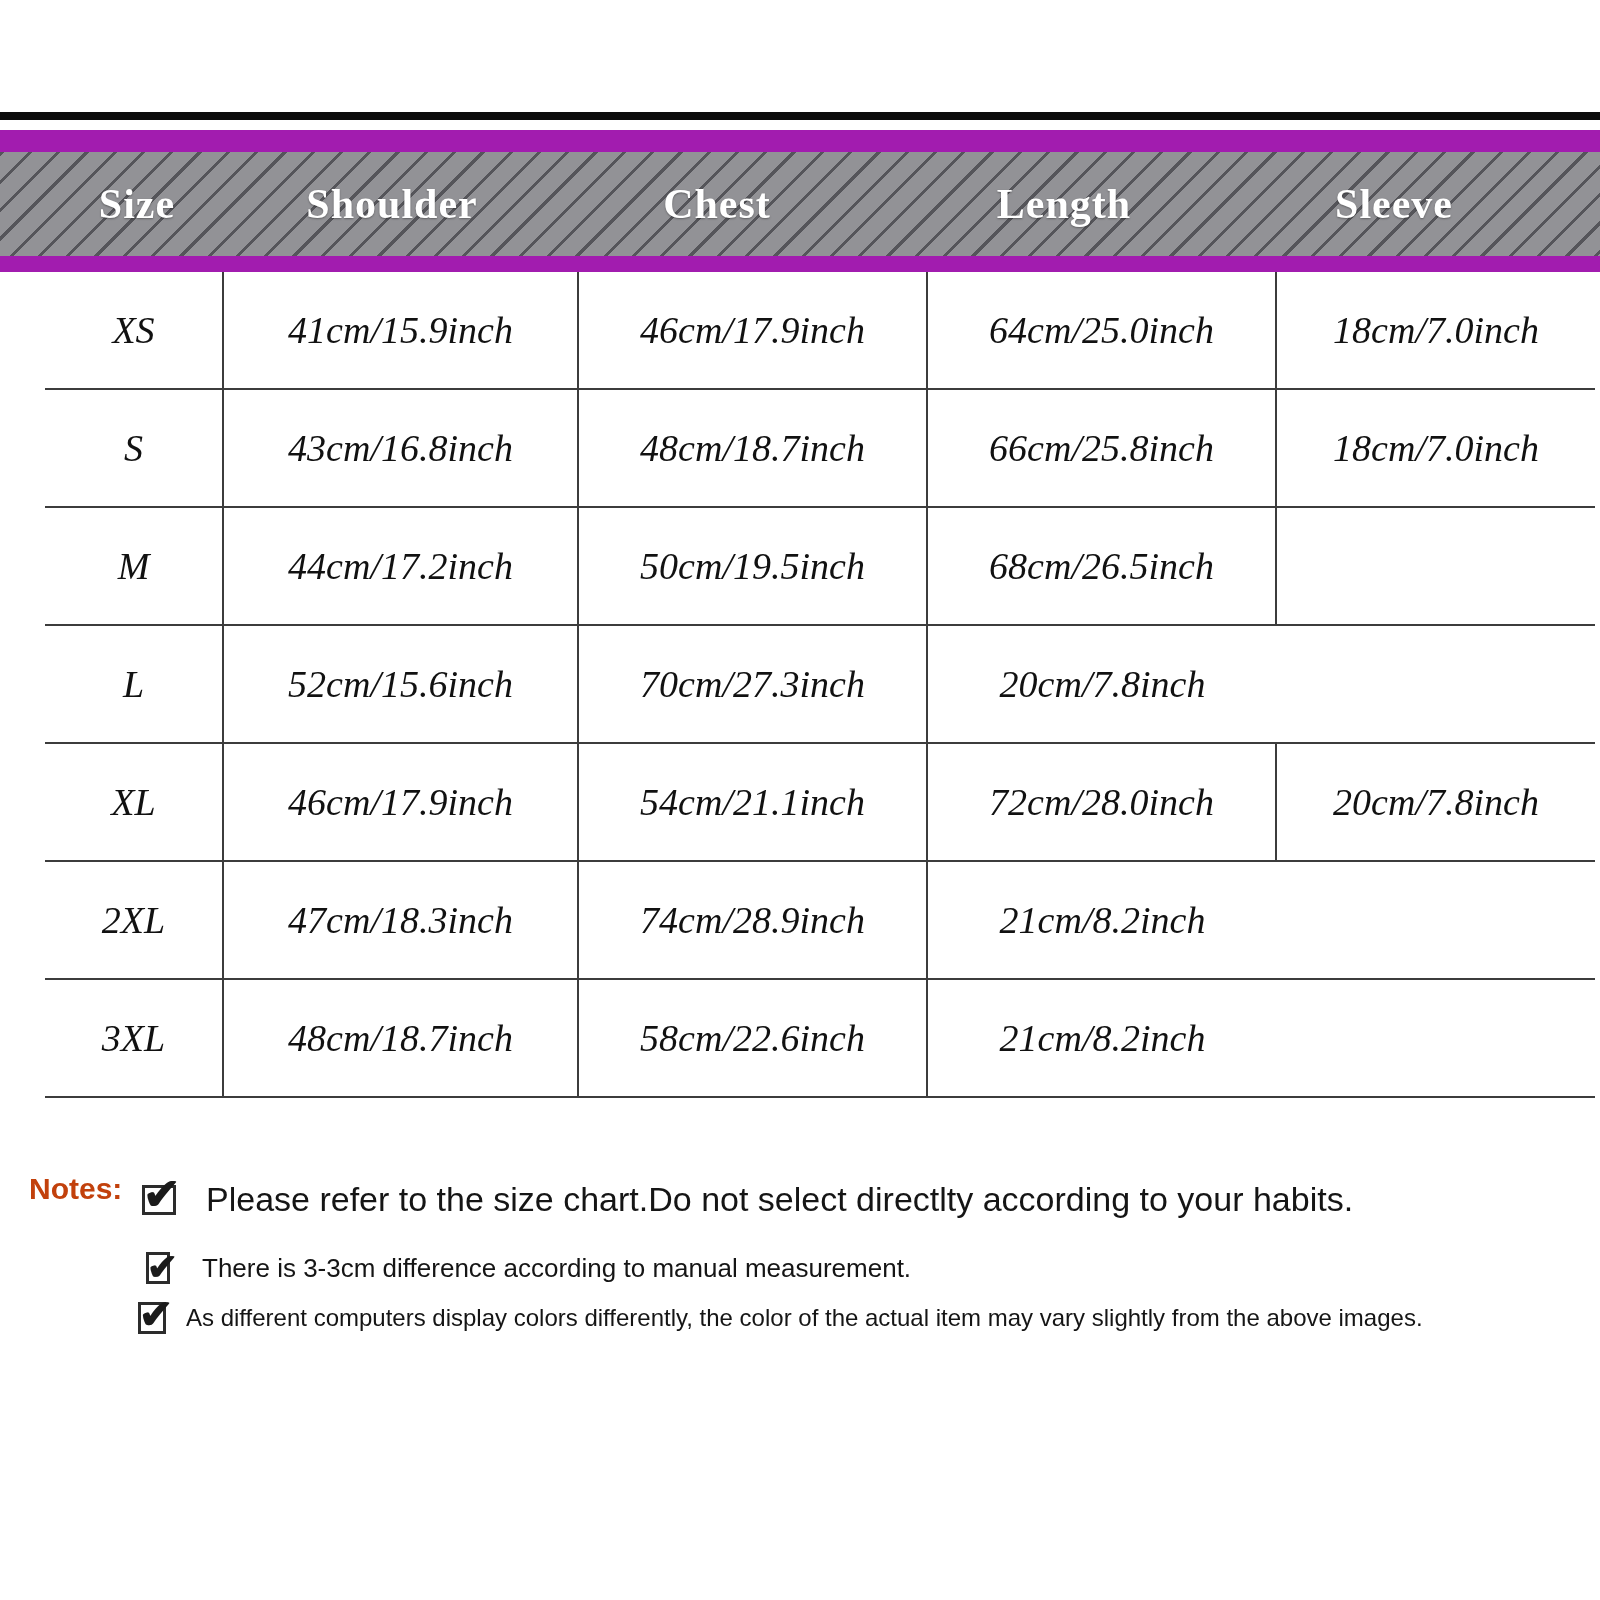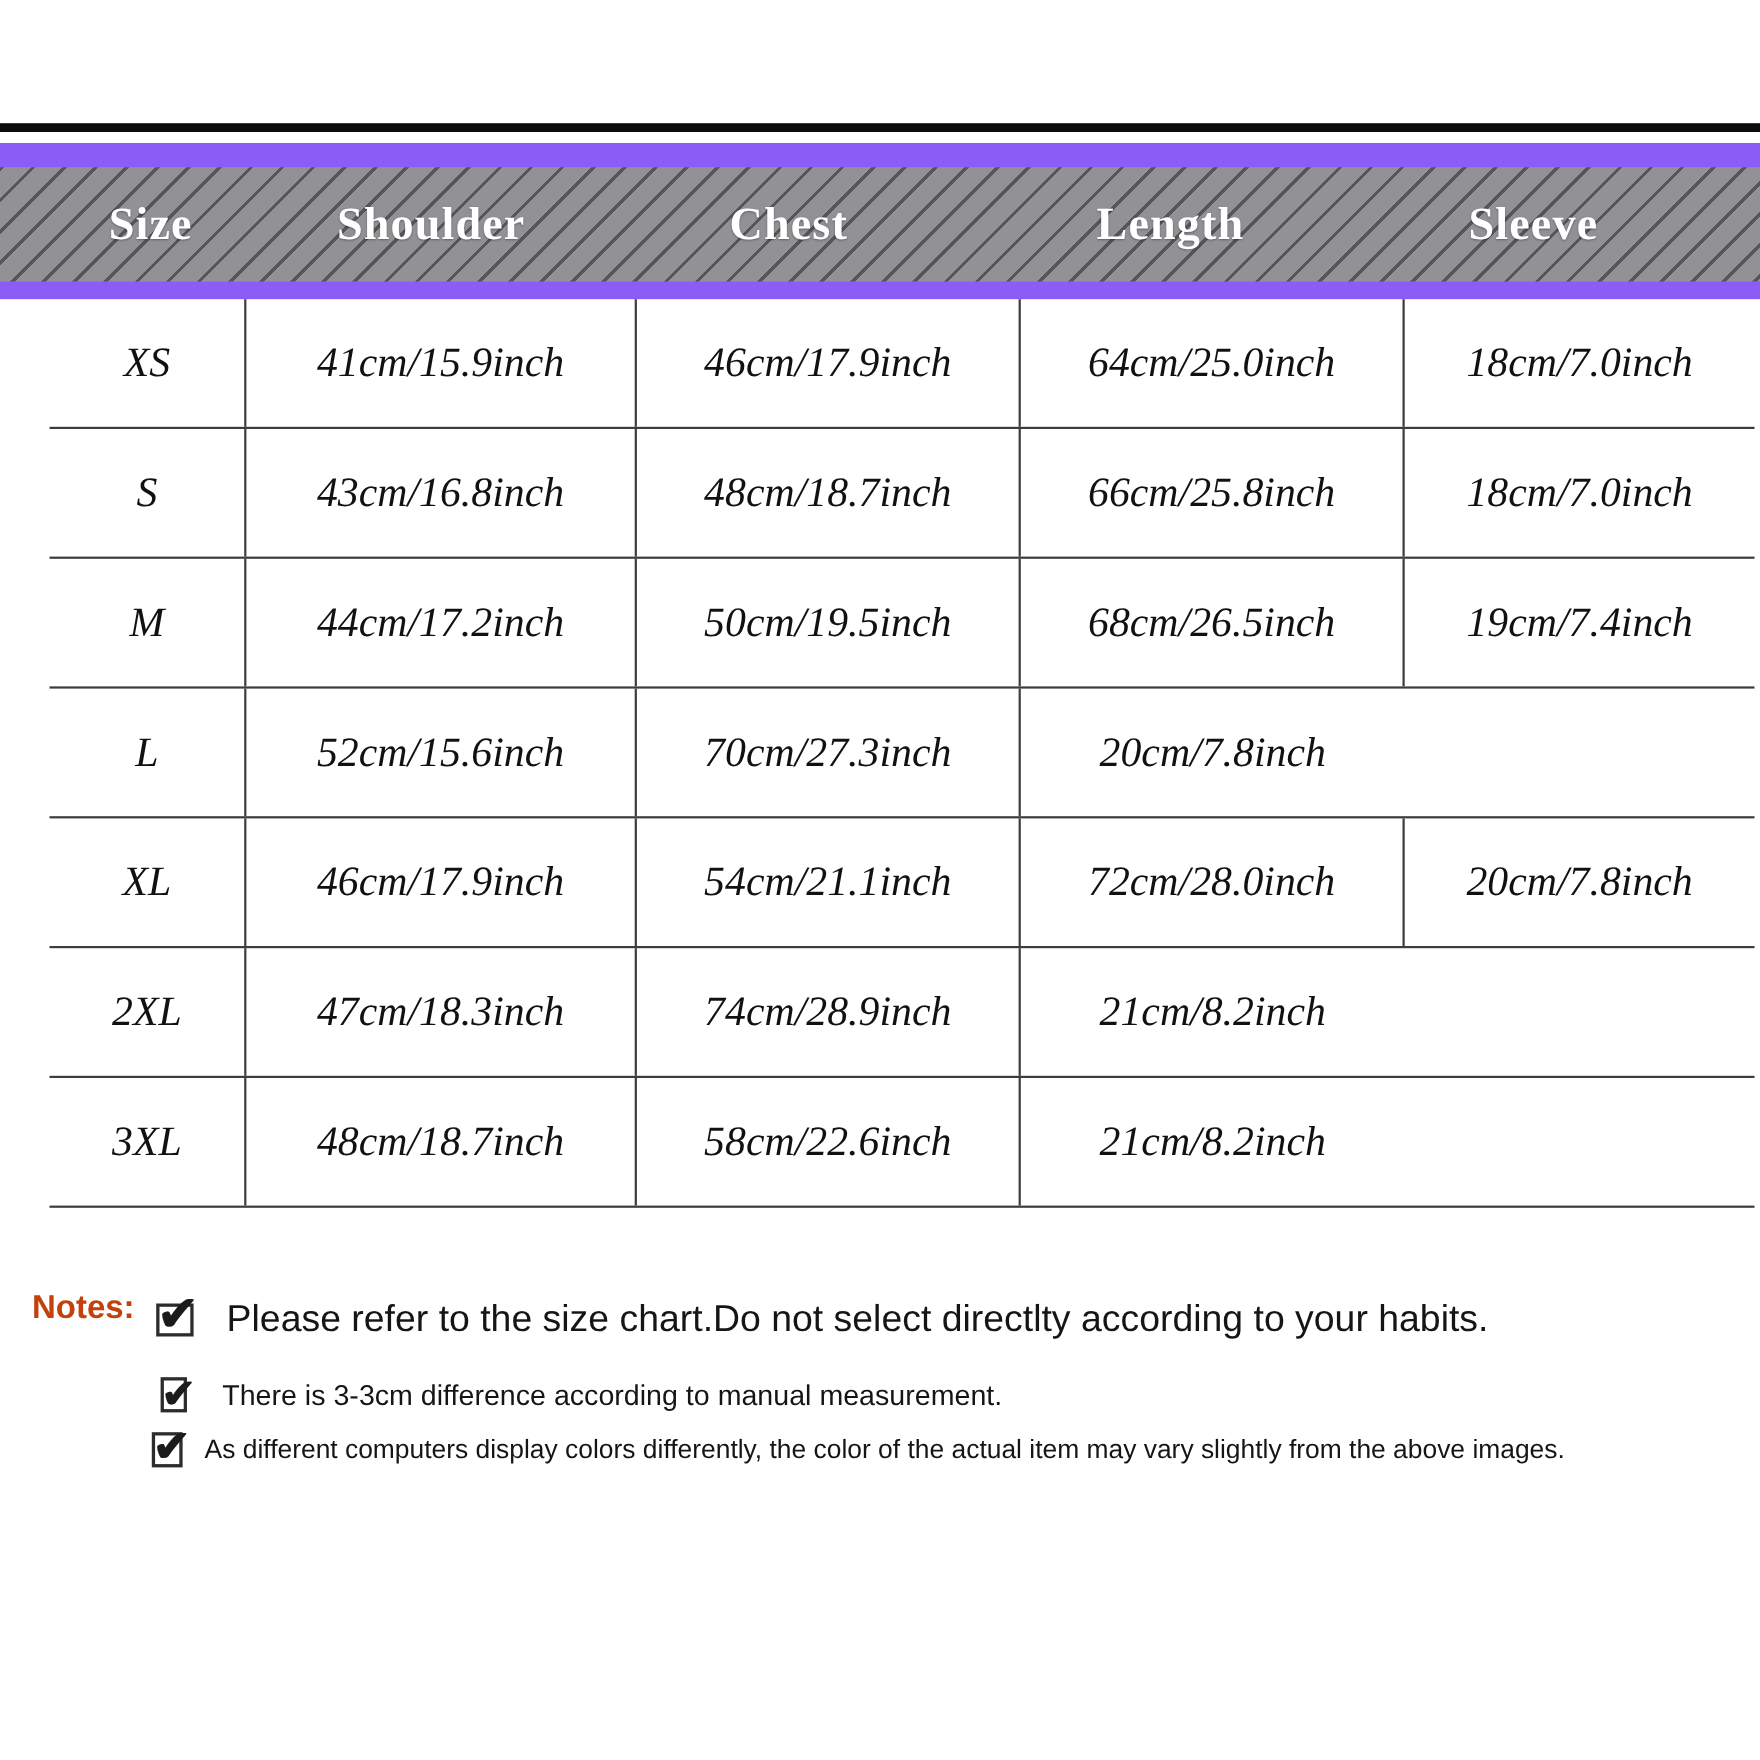--- a/index.html
+++ b/index.html
@@ -15,21 +15,21 @@
   .divider-bar {
     position:absolute; top:112px; left:0;
     width:1600px; height:8px;
     background:#0c0c0c;
   }
 
   
   .header-band {
     position:absolute; top:130px; left:0;
     width:1600px; height:142px;
-    background:#8b5cf6;
+    background:#a21caf;
   }
   .header-band .hatch {
     position:absolute; top:22px; left:0; right:0; height:104px;
     background-color:#929296;
     background-image:repeating-linear-gradient(
       135deg,
       #55555a 0px, #55555a 3px,
       rgba(0,0,0,0) 3px, rgba(0,0,0,0) 20px);
   }
   .header-band .hlabel {
@@ -132,21 +132,20 @@
     <div class="tcell vline">43cm/16.8inch</div>
     <div class="tcell vline">48cm/18.7inch</div>
     <div class="tcell vline">66cm/25.8inch</div>
     <div class="tcell">18cm/7.0inch</div>
   </div>
   <div class="trow">
     <div class="tcell vline">M</div>
     <div class="tcell vline">44cm/17.2inch</div>
     <div class="tcell vline">50cm/19.5inch</div>
     <div class="tcell vline">68cm/26.5inch</div>
-    <div class="tcell">19cm/7.4inch</div>
   </div>
   <div class="trow">
     <div class="tcell vline">L</div>
     <div class="tcell vline">52cm/15.6inch</div>
     <div class="tcell vline">70cm/27.3inch</div>
     <div class="tcell">20cm/7.8inch</div>
   </div>
   <div class="trow">
     <div class="tcell vline">XL</div>
     <div class="tcell vline">46cm/17.9inch</div>

